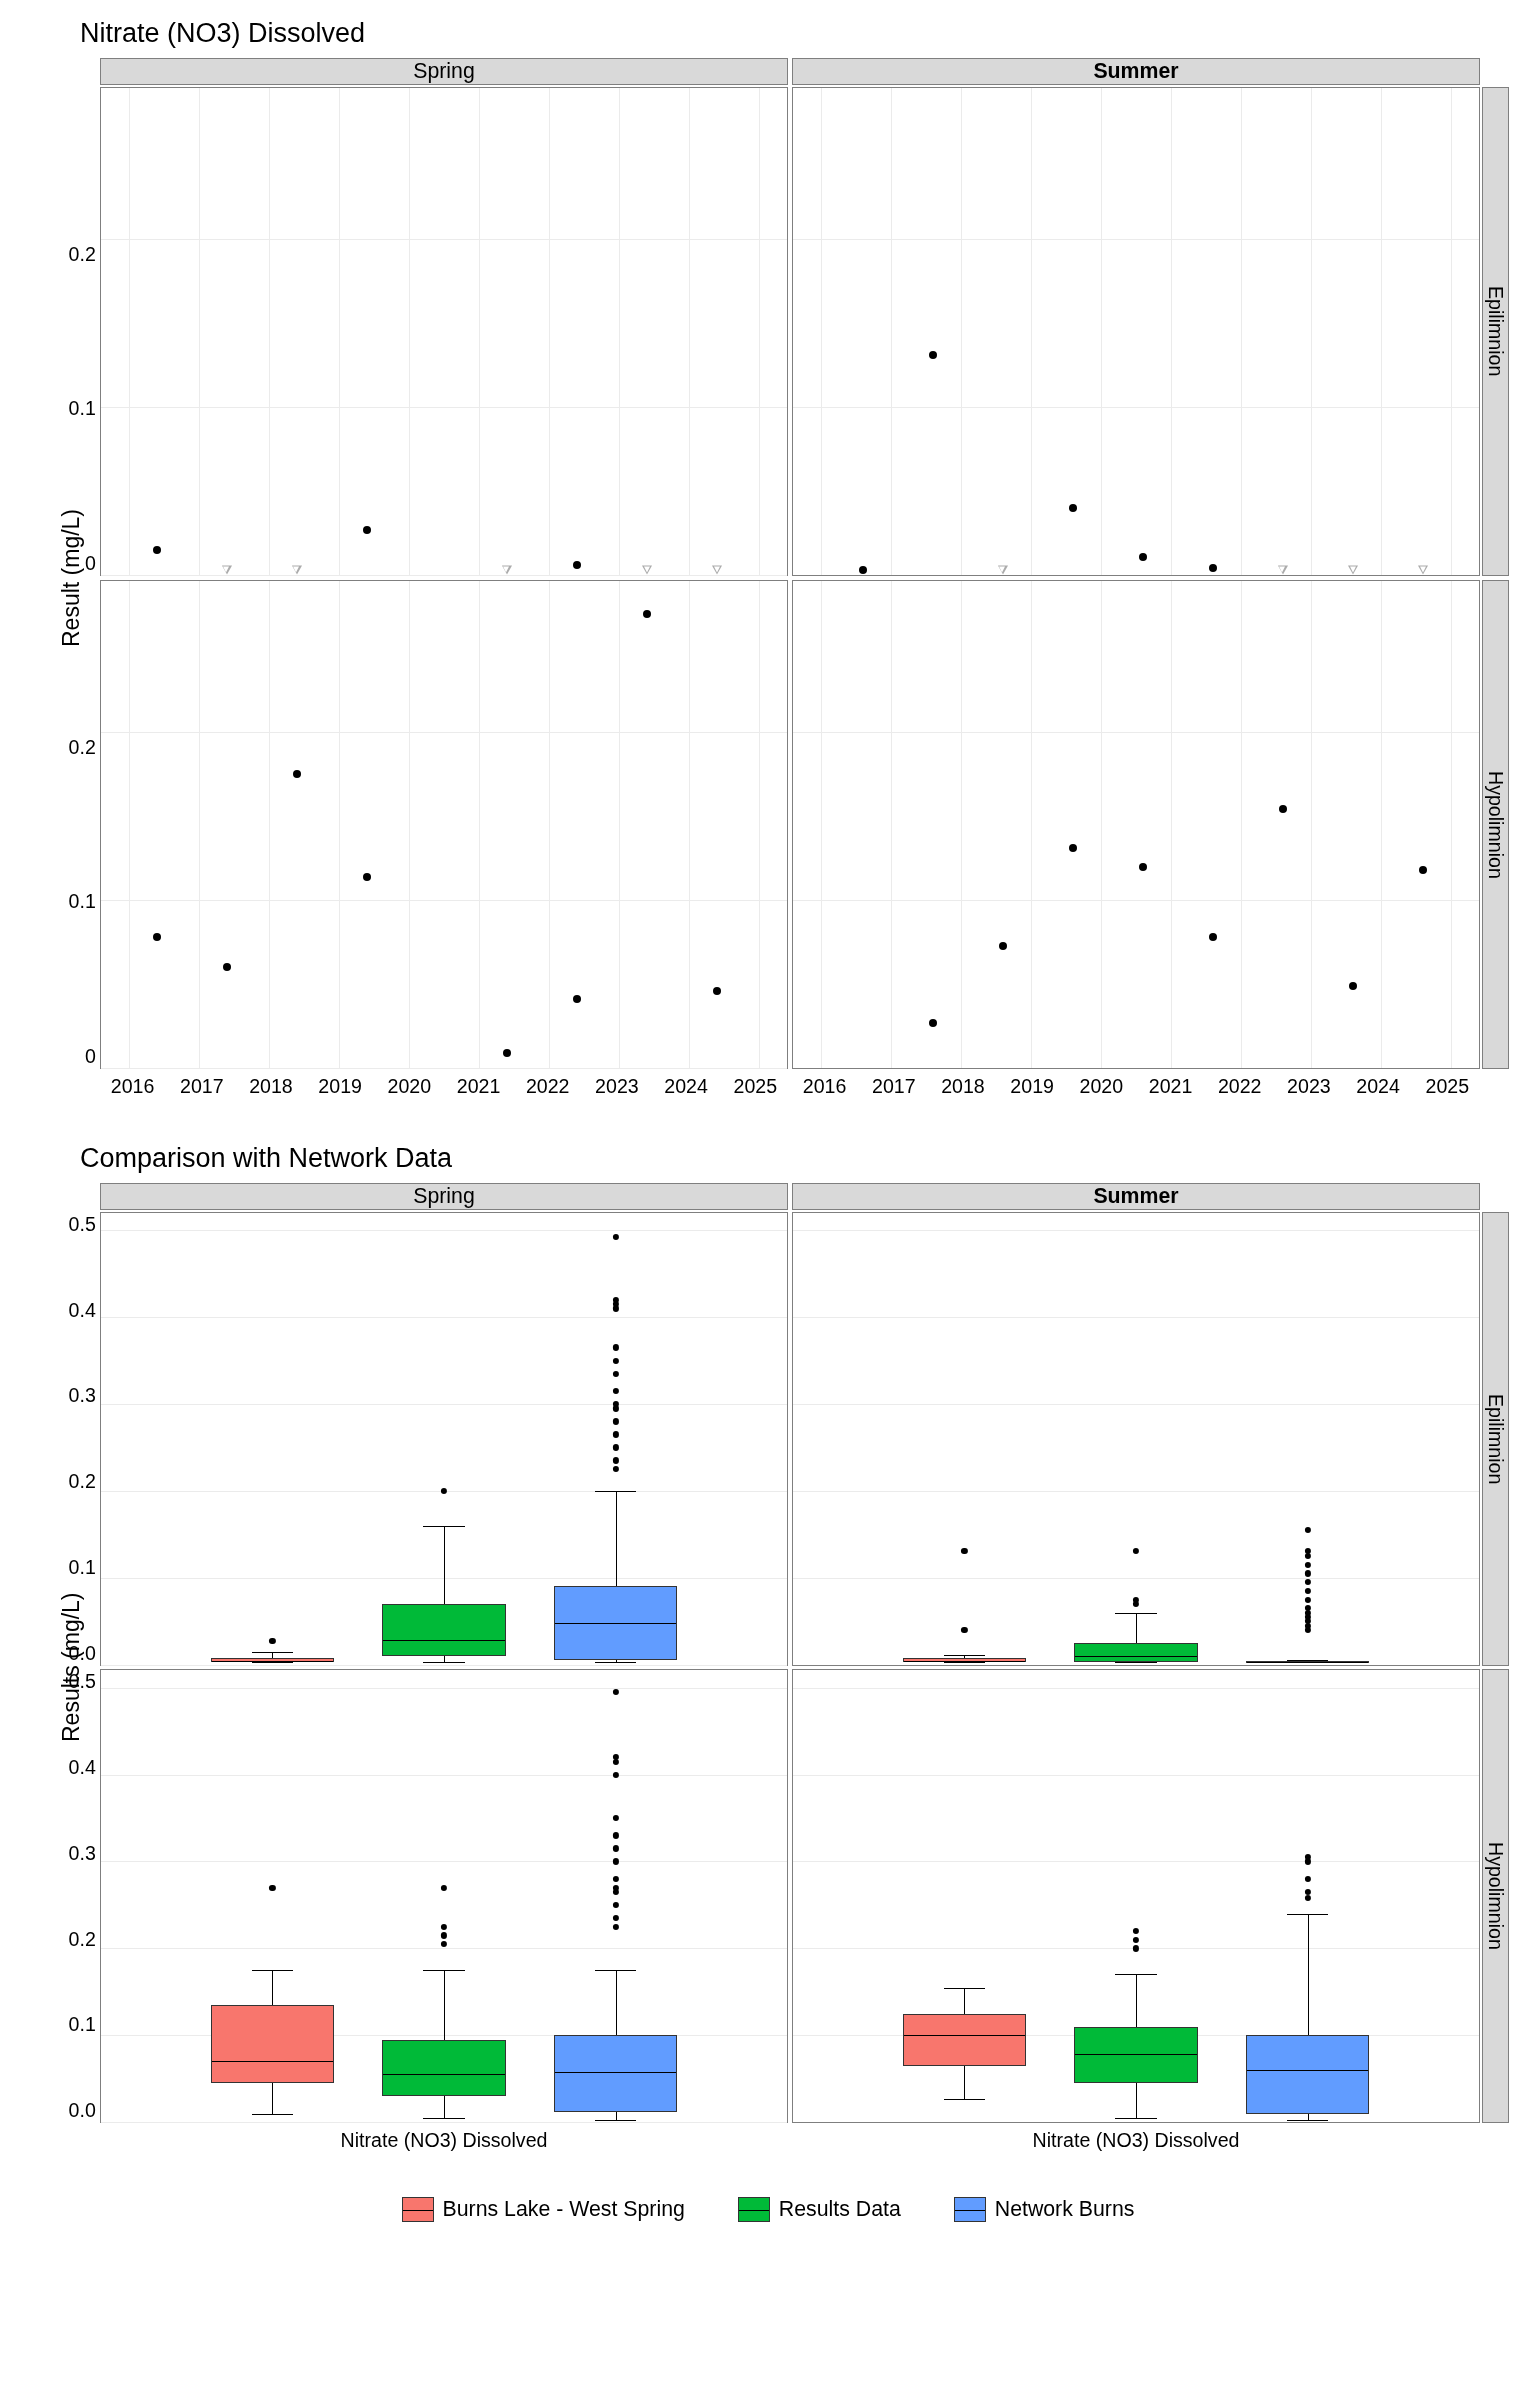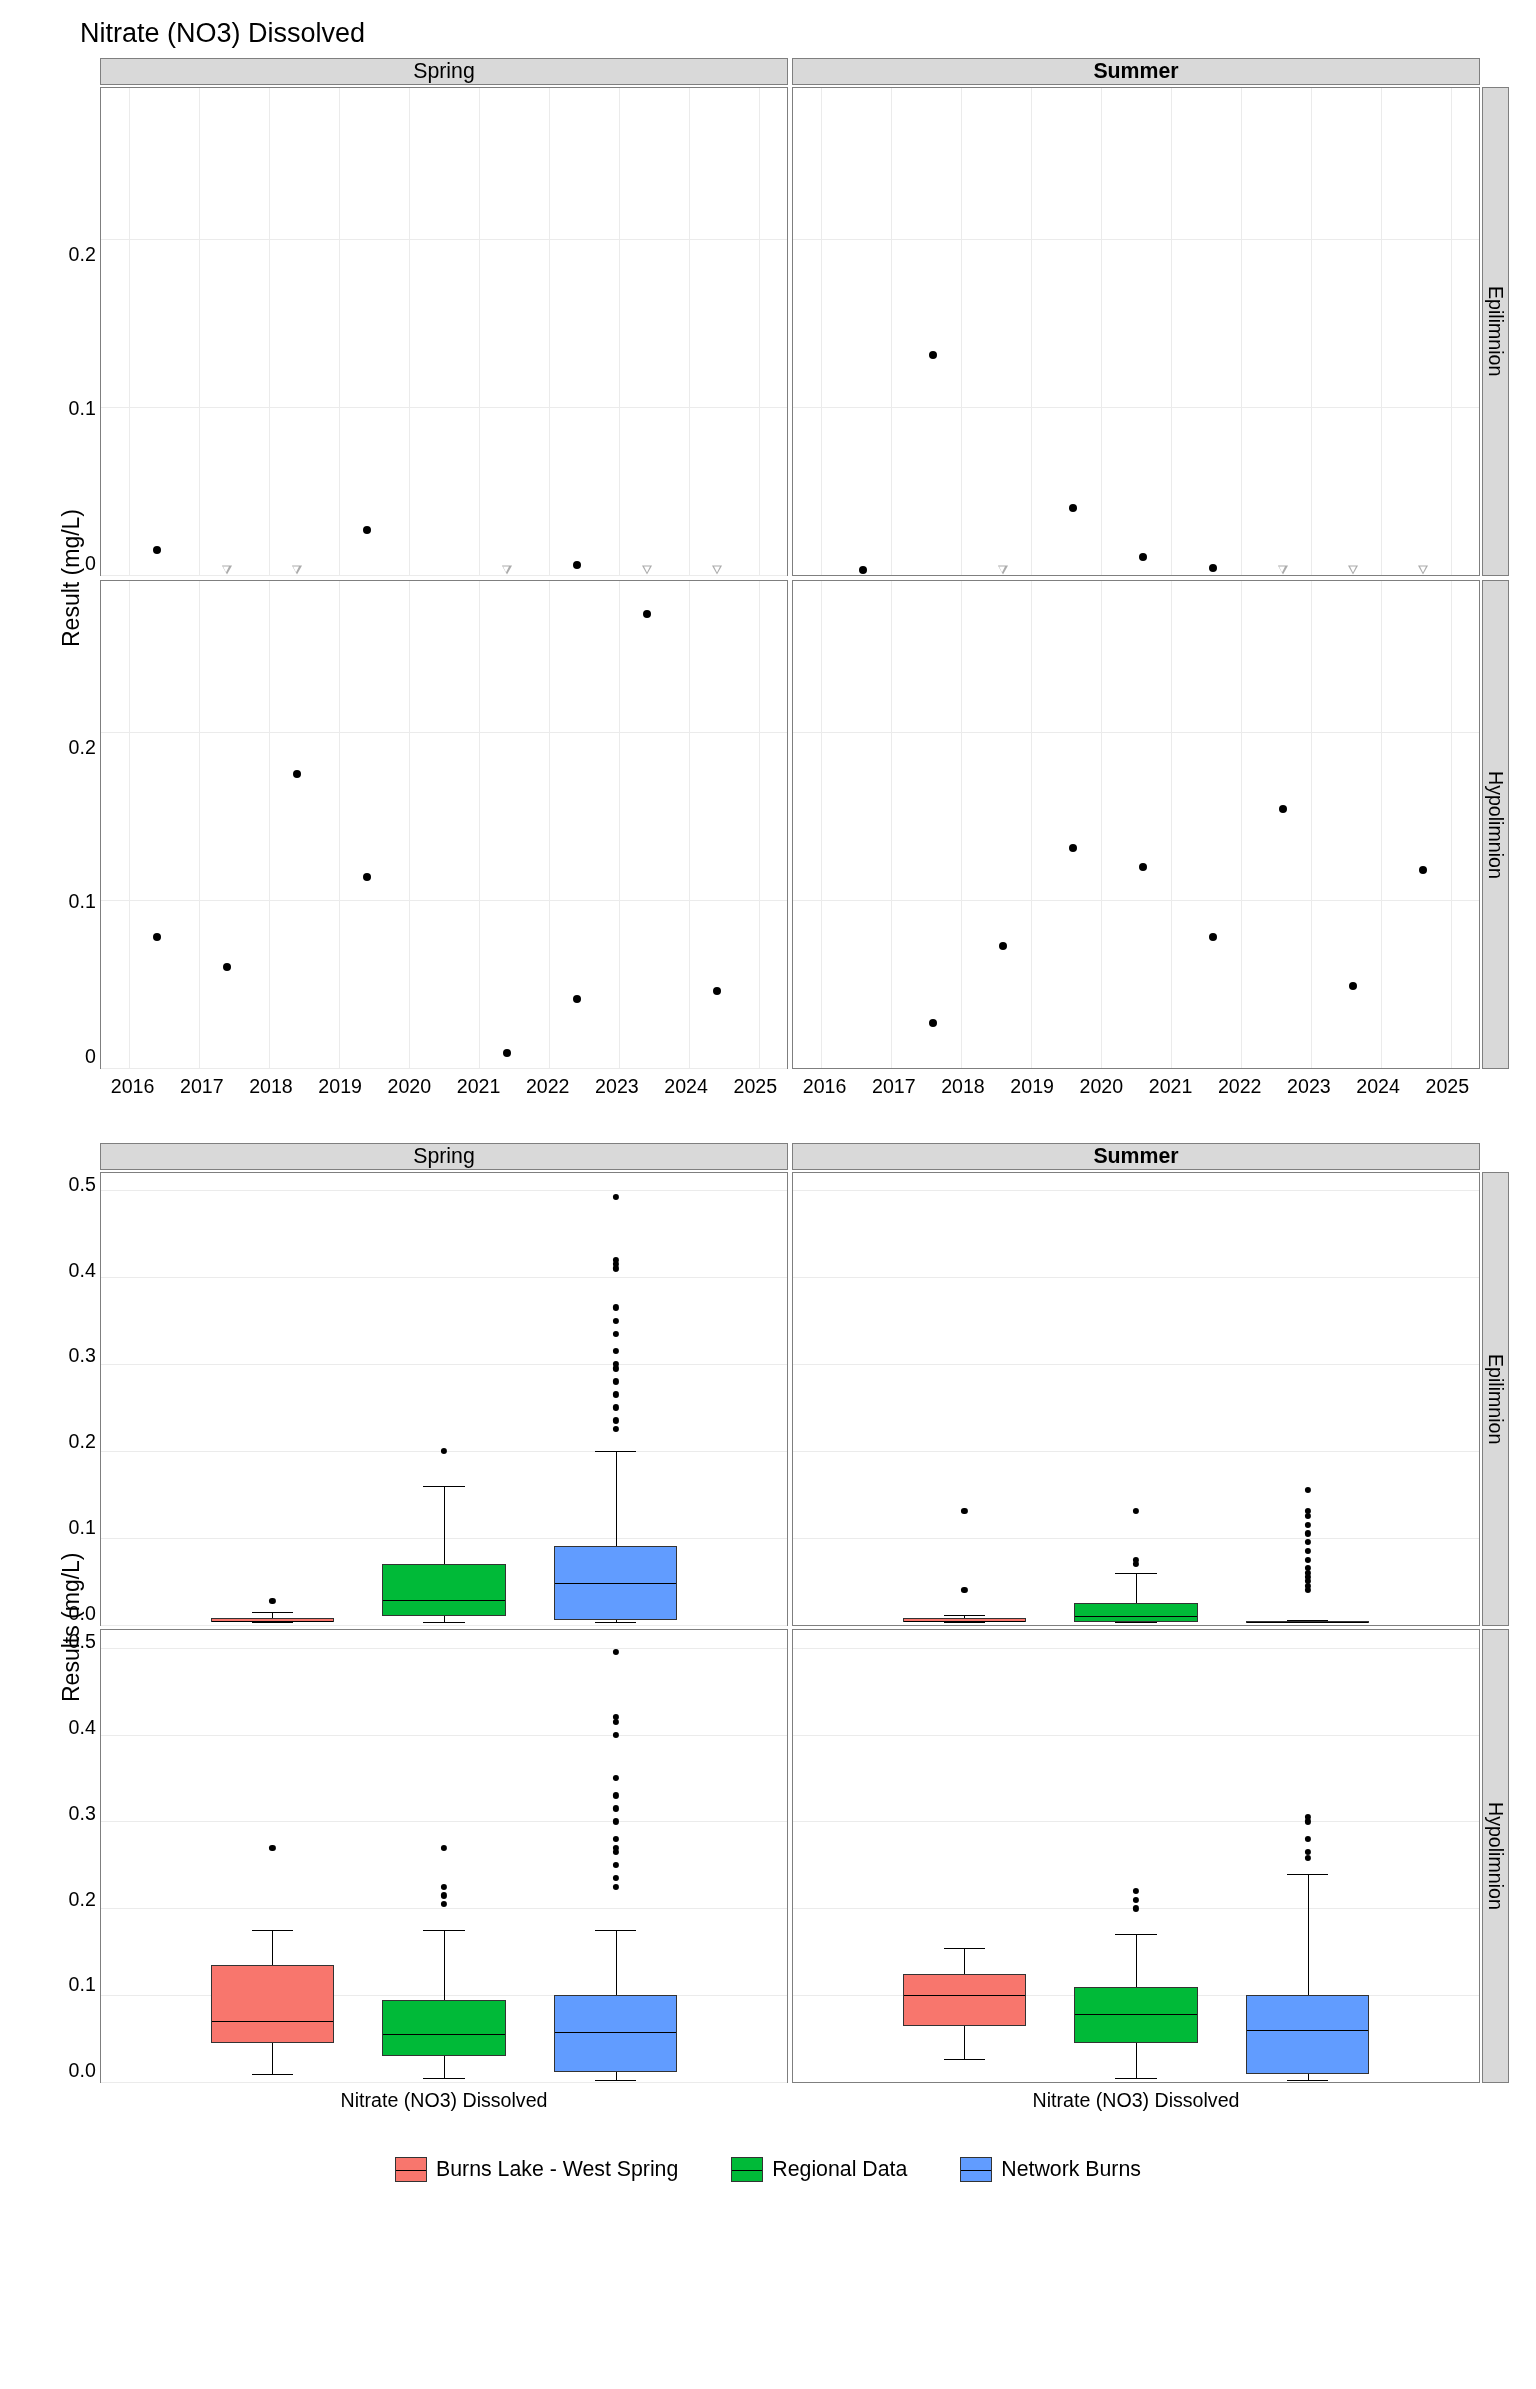--- a/index.html
+++ b/index.html
@@ -227,20 +227,21 @@
         <span>2021</span>
         <span>2022</span>
         <span>2023</span>
         <span>2024</span>
         <span>2025</span>
       </div>
   </div>
 </div>
 
 <div class="chart-section">
+  <h2 class="chart-title">Comparison with Network Data</h2>
   <div class="facet-grid bottom">
     <div class="y-axis-label">Results (mg/L)</div>
     <div class="col-strip c1">Spring</div>
     <div class="col-strip c2">Summer</div>
     <div class="row-strip r1">Epilimnion</div>
     <div class="row-strip r2">Hypolimnion</div>
 
     <div class="panel p11 has-y-ticks" id="bp-se">
       <div class="y-ticks" id="byt1">
           <span>0.5</span>
@@ -434,20 +435,20 @@
   </div>
 </div>
 
 <div class="legend">
   <div class="legend-item">
     <div class="legend-key box-fill-red"></div>
     <span>Burns Lake - West Spring</span>
   </div>
   <div class="legend-item">
     <div class="legend-key box-fill-green"></div>
-    <span>Regional Data</span>
+    <span>Results Data</span>
   </div>
   <div class="legend-item">
     <div class="legend-key box-fill-blue"></div>
     <span>Network Burns</span>
   </div>
 </div>
 
 
 </body></html>

